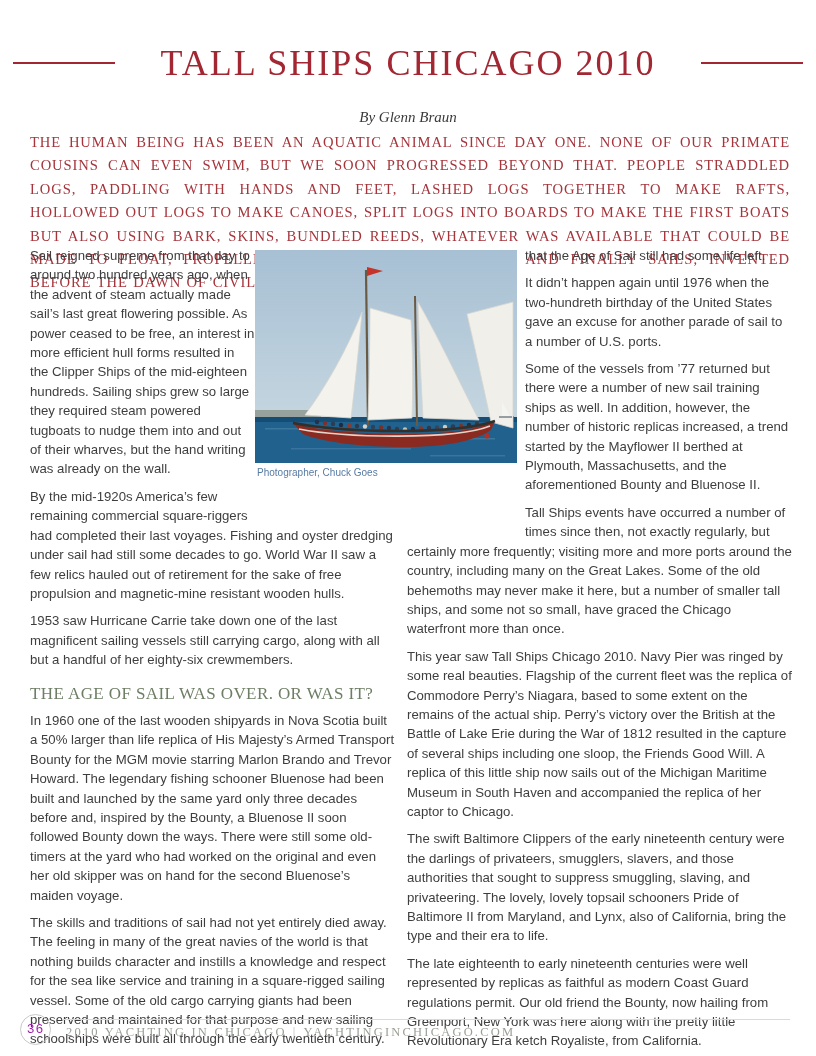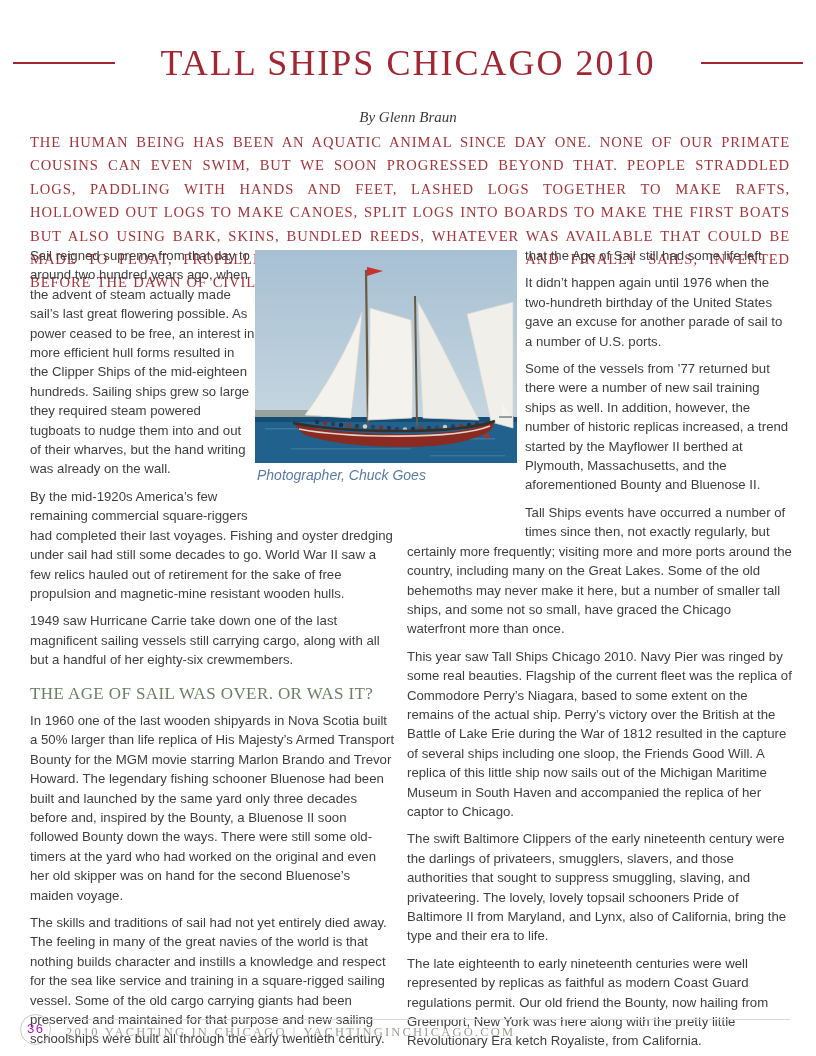--- a/index.html
+++ b/index.html
@@ -36,21 +36,21 @@
   .spacer-right{float:left;width:118px;height:288px;}
   h2.section-heading{
     margin:14px 0 8px 0;font-family:"Liberation Serif",serif;font-weight:normal;
     font-size:17px;letter-spacing:0.4px;color:#6e7e65;
   }
   
   .photo{position:absolute;left:255px;top:250px;width:262px;height:213px;margin:0;}
   .photo svg{display:block;}
   .photo-caption{
     position:absolute;left:257px;top:467px;width:260px;
-    font-size:14px;font-style:italic;color:#587ba3;
+    font-size:10px;color:#587ba3;
   }
   
   .page-number{
     position:absolute;left:20px;top:1014px;width:31px;height:31px;
     border:1px solid #c9c9c9;border-radius:50%;box-sizing:border-box;
     display:flex;align-items:center;justify-content:center;
     font-family:Liberation Mono, monospace;font-size:13px;letter-spacing:1px;color:#a21caf;
   }
   .footer-rule{position:absolute;left:62px;top:1019px;width:728px;height:1px;background:#dadada;}
   .footer-text{
@@ -74,21 +74,21 @@
     <div class="byline">By Glenn Braun</div>
   </header>
 
   <p class="lede">THE HUMAN BEING HAS BEEN AN AQUATIC ANIMAL SINCE DAY ONE. NONE OF OUR PRIMATE COUSINS CAN EVEN SWIM, BUT WE SOON PROGRESSED BEYOND THAT. PEOPLE STRADDLED LOGS, PADDLING WITH HANDS AND FEET, LASHED LOGS TOGETHER TO MAKE RAFTS, HOLLOWED OUT LOGS TO MAKE CANOES, SPLIT LOGS INTO BOARDS TO MAKE THE FIRST BOATS BUT ALSO USING BARK, SKINS, BUNDLED REEDS, WHATEVER WAS AVAILABLE THAT COULD BE MADE TO FLOAT, PROPELLED BY POLES, OARS, PADDLES, AND FINALLY SAILS; INVENTED BEFORE THE DAWN OF CIVILIZATION.</p>
 
   <section class="columns">
     <div class="col col-left">
       <div class="spacer-left"></div>
       <p>Sail reigned supreme from that day to around two hundred years ago, when the advent of steam actually made sail’s last great flowering possible. As power ceased to be free, an interest in more efficient hull forms resulted in the Clipper Ships of the mid-eighteen hundreds. Sailing ships grew so large they required steam powered tugboats to nudge them into and out of their wharves, but the hand writing was already on the wall.</p>
       <p>By the mid-1920s America’s few remaining commercial square-riggers had completed their last voyages. Fishing and oyster dredging under sail had still some decades to go. World War II saw a few relics hauled out of retirement for the sake of free propulsion and magnetic-mine resistant wooden hulls.</p>
-      <p>1949 saw Hurricane Carrie take down one of the last magnificent sailing vessels still carrying cargo, along with all but a handful of her eighty-six crewmembers.</p>
+      <p>1953 saw Hurricane Carrie take down one of the last magnificent sailing vessels still carrying cargo, along with all but a handful of her eighty-six crewmembers.</p>
       <h2 class="section-heading">THE AGE OF SAIL WAS OVER. OR WAS IT?</h2>
       <p>In 1960 one of the last wooden shipyards in Nova Scotia built a 50% larger than life replica of His Majesty’s Armed Transport Bounty for the MGM movie starring Marlon Brando and Trevor Howard. The legendary fishing schooner Bluenose had been built and launched by the same yard only three decades before and, inspired by the Bounty, a Bluenose II soon followed Bounty down the ways. There were still some old-timers at the yard who had worked on the original and even her old skipper was on hand for the second Bluenose’s maiden voyage.</p>
       <p>The skills and traditions of sail had not yet entirely died away. The feeling in many of the great navies of the world is that nothing builds character and instills a knowledge and respect for the sea like service and training in a square-rigged sailing vessel. Some of the old cargo carrying giants had been preserved and maintained for that purpose and new sailing schoolships were built all through the early twentieth century.</p>
 
     </div>
     <div class="col col-right">
       <div class="spacer-right"></div>
       <p>that the Age of Sail still had some life left.</p>
       <p>It didn’t happen again until 1976 when the two-hundreth birthday of the United States gave an excuse for another parade of sail to a number of U.S. ports.</p>
       <p>Some of the vessels from ’77 returned but there were a number of new sail training ships as well. In addition, however, the number of historic replicas increased, a trend started by the Mayflower II berthed at Plymouth, Massachusetts, and the aforementioned Bounty and Bluenose II.</p>

